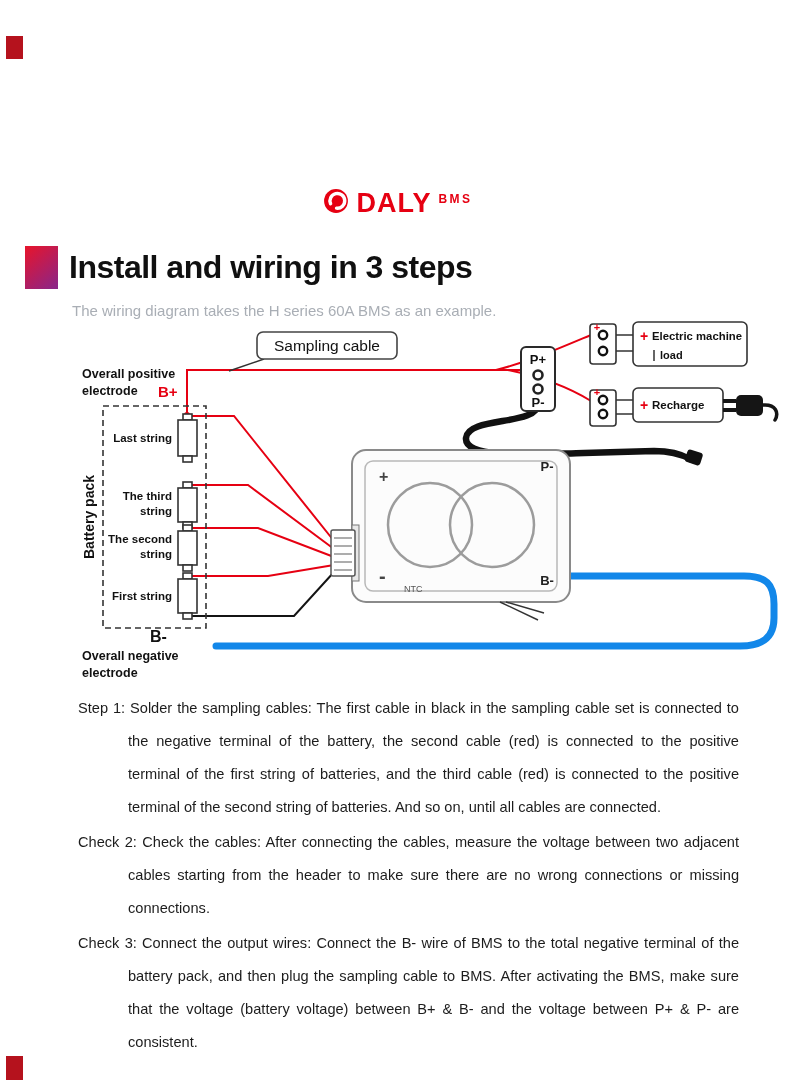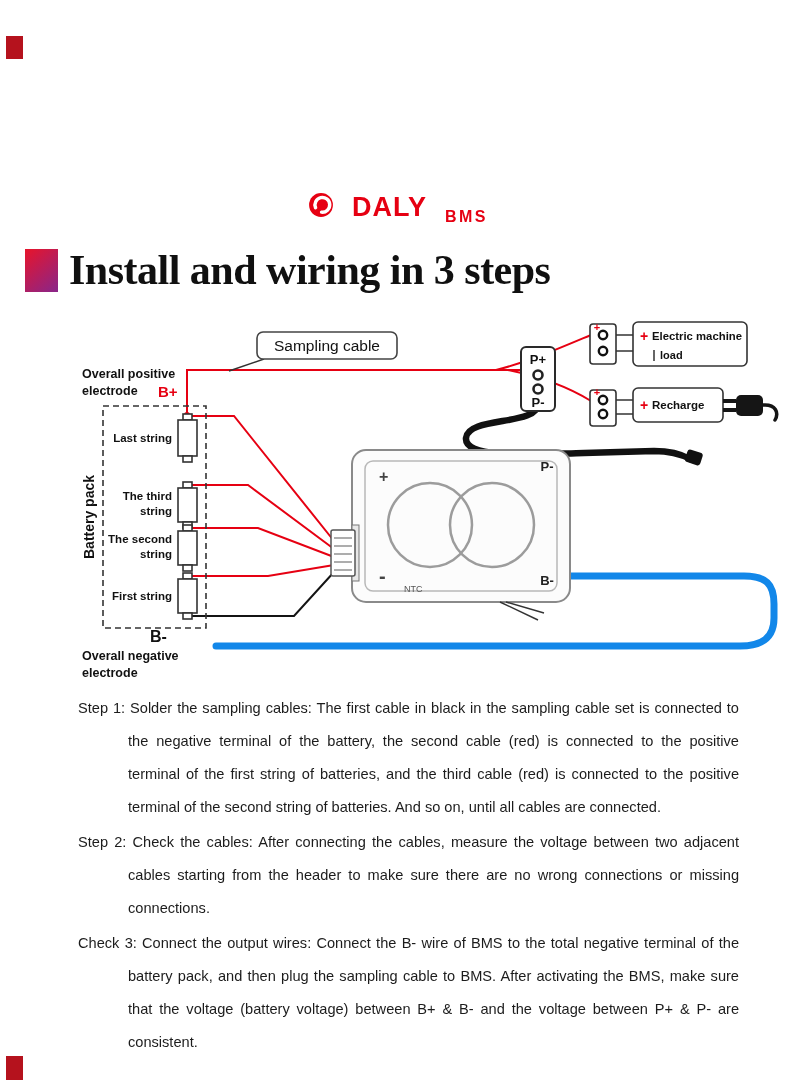--- a/index.html
+++ b/index.html
@@ -5,27 +5,27 @@
   * { margin:0; padding:0; box-sizing:border-box; }
   body { background:#e9e9e9; font-family:"Liberation Sans", sans-serif; }
   .page {
     position:relative; width:800px; height:1091px; background:#ffffff;
     margin:0 auto; overflow:hidden; color:#1a1a1a;
   }
   .corner-mark { position:absolute; background:#b5121d; }
   .corner-mark.top { left:6px; top:36px; width:17px; height:23px; }
   .corner-mark.bottom { left:6px; top:1056px; width:17px; height:24px; }
 
-  .logo { position:absolute; left:0; right:4px; top:188px; display:flex; justify-content:center; align-items:center; gap:18px; }
+  .logo { position:absolute; left:0; right:4px; top:188px; display:flex; justify-content:center; align-items:flex-start; gap:7px; }
   .logo .brand { color:#e60012; font-size:27px; font-weight:bold; letter-spacing:1px; }
-  .logo .suffix { color:#e60012; font-size:16px; font-weight:bold; letter-spacing:2.5px; margin-top:20px; }
+  .logo .suffix { color:#e60012; font-size:12px; font-weight:bold; letter-spacing:2.5px; margin-top:4px; }
 
   .title-row { position:absolute; left:25px; top:246px; display:flex; align-items:center; }
   .title-square { width:33px; height:43px; background:linear-gradient(140deg,#e3152f 5%,#8d2586 95%); margin-right:11px; }
-  .page-title { font-size:42px; font-weight:bold; color:#101010; letter-spacing:-0.5px;font-family:Liberation Serif, serif; }
+  .page-title { font-size:32px; font-weight:bold; color:#101010; letter-spacing:-0.5px; }
   .subtitle { position:absolute; left:72px; top:302px; font-size:15px; color:#a9aeb5; }
 
   .diagram-wrap { position:absolute; left:0; top:320px; width:800px; height:372px; }
   svg { font-family:"Liberation Sans", sans-serif; }
 
   .steps { position:absolute; left:78px; top:692px; width:661px; }
   .step {
     padding-left:50px; text-indent:-50px; text-align:justify;
     font-size:14.6px; line-height:33px; color:#1c1c1c; margin-bottom:2px;
   }
@@ -46,20 +46,21 @@
       </svg>
     </span>
     <span class="brand">DALY</span>
     <span class="suffix">BMS</span>
   </div>
 
   <div class="title-row">
     <div class="title-square"></div>
     <div class="page-title">Install and wiring in 3 steps</div>
   </div>
+  <div class="subtitle">The wiring diagram takes the H series 60A BMS as an example.</div>
 
   <div class="diagram-wrap">
     <svg width="800" height="372" viewBox="0 0 800 372">
 
       <g>
         <path d="M 562,256 H 744 C 766,256 774,264 774,284 V 298 C 774,318 762,326 740,326 H 216" stroke="#1287e9" stroke-width="7" fill="none" stroke-linecap="round"></path>
       </g>
 
       <g>
         <path d="M 538,84 C 538,106 468,96 466,118 C 464,140 540,134 584,133 L 654,131 C 670,131 681,134 690,139" stroke="#111111" stroke-width="6.5" fill="none" stroke-linecap="round"></path>
@@ -205,17 +206,17 @@
         <rect x="723" y="79" width="13" height="4"></rect>
         <rect x="723" y="88" width="13" height="4"></rect>
         <rect x="736" y="75" width="27" height="21" rx="5"></rect>
         <path d="M 763,85 C 776,84 779,93 775,100" stroke="#151515" stroke-width="3.5" fill="none" stroke-linecap="round"></path>
       </g>
     </svg>
   </div>
 
   <div class="steps">
     <p class="step"><span>Step 1:</span> <span>Solder the sampling cables: The first cable in black in the sampling cable set is connected to the negative terminal of the battery, the second cable (red) is connected to the positive terminal of the first string of batteries, and the third cable (red) is connected to the positive terminal of the second string of batteries. And so on, until all cables are connected.</span></p>
-    <p class="step"><span>Step 2:</span> <span>Check the cables: After connecting the cables, measure the voltage between two adjacent cables starting from the header to make sure there are no wrong connections or missing connections.</span></p>
+    <p class="step"><span>Check 2:</span> <span>Check the cables: After connecting the cables, measure the voltage between two adjacent cables starting from the header to make sure there are no wrong connections or missing connections.</span></p>
     <p class="step"><span>Check 3:</span> <span>Connect the output wires: Connect the B- wire of BMS to the total negative terminal of the battery pack, and then plug the sampling cable to BMS. After activating the BMS, make sure that the voltage (battery voltage) between B+ &amp; B- and the voltage between P+ &amp; P- are consistent.</span></p>
   </div>
 
 </div>
 
 </body></html>

